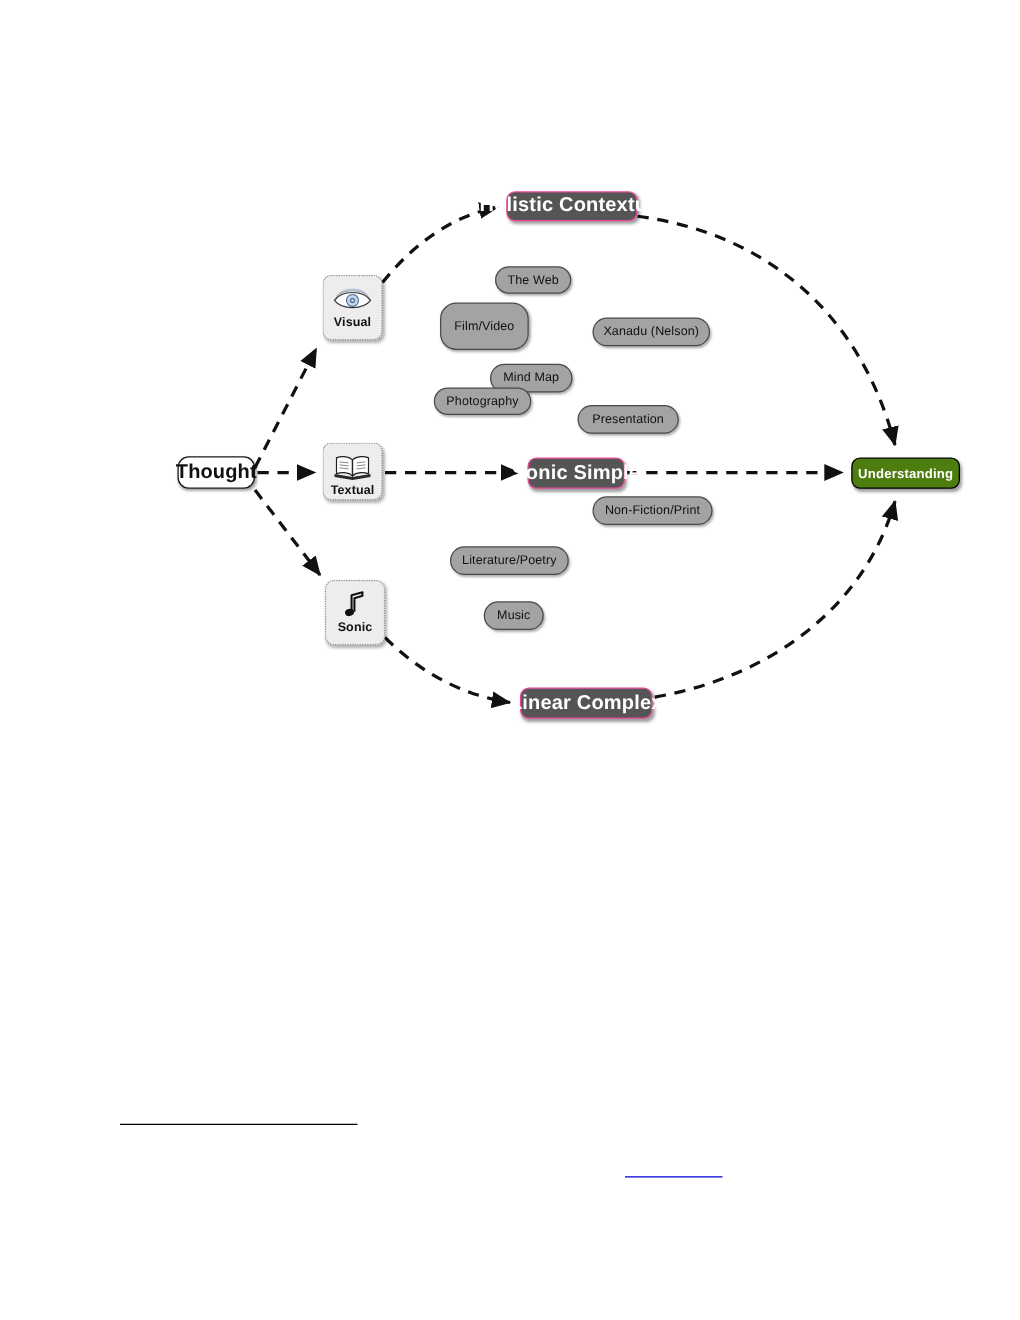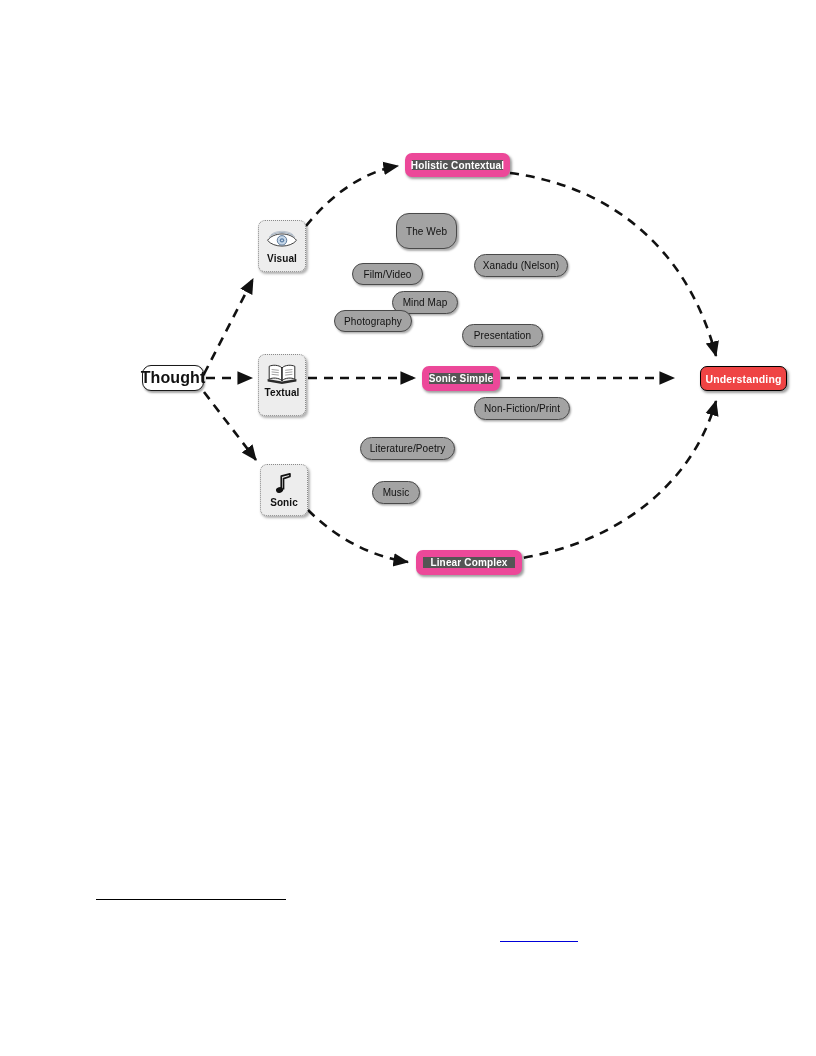--- a/index.html
+++ b/index.html
@@ -55,40 +55,39 @@
     color: #111111;
     font-size: 16px;
     font-weight: bold;
     letter-spacing: .1px;
     box-shadow: 1px 1.5px 2px rgba(0,0,0,.35);
   }
 
   
   .node-stage {
     background: #555555;
-    border: 7px solid #ec4899;
+    border: 1px solid #ec4899;
     border-radius: 7px;
     color: #ffffff;
-    font-size: 10px;
+    font-size: 16px;
     font-weight: bold;
     letter-spacing: .15px;
     box-shadow: 1.5px 2px 2.5px rgba(0,0,0,.38);
   }
 
   
   .node-final {
-    background: #ef4444;
+    background: #4d7c0f;
     border: 1px solid #000000;
     border-radius: 7px;
     color: #ffffff;
     font-size: 10.5px;
     font-weight: bold;
     letter-spacing: .15px;
     box-shadow: 1.5px 2px 2.5px rgba(0,0,0,.38);
-    margin-left: 19px;
   }
 
   
   .node-pill {
     background: #a3a3a3;
     border: 1.1px solid #4a4a4a;
     border-radius: 13px;
     color: #111111;
     font-size: 10px;
     font-weight: normal;
@@ -177,21 +176,21 @@
           <circle cx="20" cy="13" r="5.6" fill="#c7d8ea" stroke="#4a6a8c" stroke-width="1"></circle>
           <circle cx="20" cy="13" r="2.6" fill="#5b7fa6"></circle>
           <circle cx="20" cy="13" r="1.1" fill="#ffffff" opacity=".8"></circle>
           <path d="M5 9 C12 2, 28 2, 35 9" fill="none" stroke="#7a8fa6" stroke-width=".8"></path>
           <path d="M7 6.5 C13 1, 27 1, 33 6.5" fill="none" stroke="#9aa8b8" stroke-width=".7"></path>
         </svg>
       </span>
       <span class="card-label">Visual</span>
     </div>
 
-    <div class="node node-card" style="left:258px; top:354px; width:48px; height:62px;">
+    <div class="node node-card" style="left:258px; top:354px; width:48px; height:46px;">
       <span class="card-icon">
         <svg viewBox="0 0 40 26" width="32" height="21" xmlns="http://www.w3.org/2000/svg">
           <path d="M20 6 C16 2, 8 2, 4 4 L4 20 C8 18, 16 18, 20 22 Z" fill="#ffffff" stroke="#222222" stroke-width="1.2"></path>
           <path d="M20 6 C24 2, 32 2, 36 4 L36 20 C32 18, 24 18, 20 22 Z" fill="#ffffff" stroke="#222222" stroke-width="1.2"></path>
           <line x1="20" y1="6" x2="20" y2="22" stroke="#222222" stroke-width="1.2"></line>
           <path d="M7 8 L16 9 M7 11 L16 12 M7 14 L16 15" stroke="#555555" stroke-width=".7"></path>
           <path d="M24 9 L33 8 M24 12 L33 11 M24 15 L33 14" stroke="#555555" stroke-width=".7"></path>
           <path d="M2 20 L20 23 L38 20 L38 23 L20 26 L2 23 Z" fill="#2a2a2a"></path>
         </svg>
       </span>
@@ -217,53 +216,53 @@
     </div>
 
     <div class="node node-stage" style="left:416px; top:550px; width:106px; height:25px;">
       <span>Linear Complex</span>
     </div>
 
     <div class="node node-final" style="left:681px; top:366px; width:87px; height:25px;">
       <span>Understanding</span>
     </div>
 
-    <div class="node node-pill" style="left:396px; top:213px; width:61px; height:36px;">
+    <div class="node node-pill" style="left:396px; top:213px; width:61px; height:22px;">
       <span>The Web</span>
     </div>
 
-    <div class="node node-pill" style="left:352px; top:242px; width:71px; height:22px;margin-top:21px;">
+    <div class="node node-pill" style="left:352px; top:242px; width:71px; height:38px;">
       <span>Film/Video</span>
     </div>
 
     <div class="node node-pill" style="left:474px; top:254px; width:94px; height:23px;">
       <span>Xanadu (Nelson)</span>
     </div>
 
     <div class="node node-pill" style="left:392px; top:276px; width:66px; height:23px;margin-top:15px;">
       <span>Mind Map</span>
     </div>
 
-    <div class="node node-pill" style="left:334px; top:310px; width:78px; height:22px;">
+    <div class="node node-pill" style="left:347px; top:310px; width:78px; height:22px;">
       <span>Photography</span>
     </div>
 
     <div class="node node-pill" style="left:462px; top:324px; width:81px; height:23px;">
       <span>Presentation</span>
     </div>
 
     <div class="node node-pill" style="left:474px; top:397px; width:96px; height:23px;">
       <span>Non-Fiction/Print</span>
     </div>
 
     <div class="node node-pill" style="left:360px; top:437px; width:95px; height:23px;">
       <span>Literature/Poetry</span>
     </div>
 
-    <div class="node node-pill" style="left:372px; top:481px; width:48px; height:23px;">
+    <div class="node node-pill" style="left:387px; top:481px; width:48px; height:23px;">
       <span>Music</span>
     </div>
 
   </div>
 
   <div class="footnote-rule" style="left:96px; top:899px; width:190px;"></div>
 
   <div class="footnote-link" style="left:500px; top:941px; width:78px;"></div>
 
 </div>

